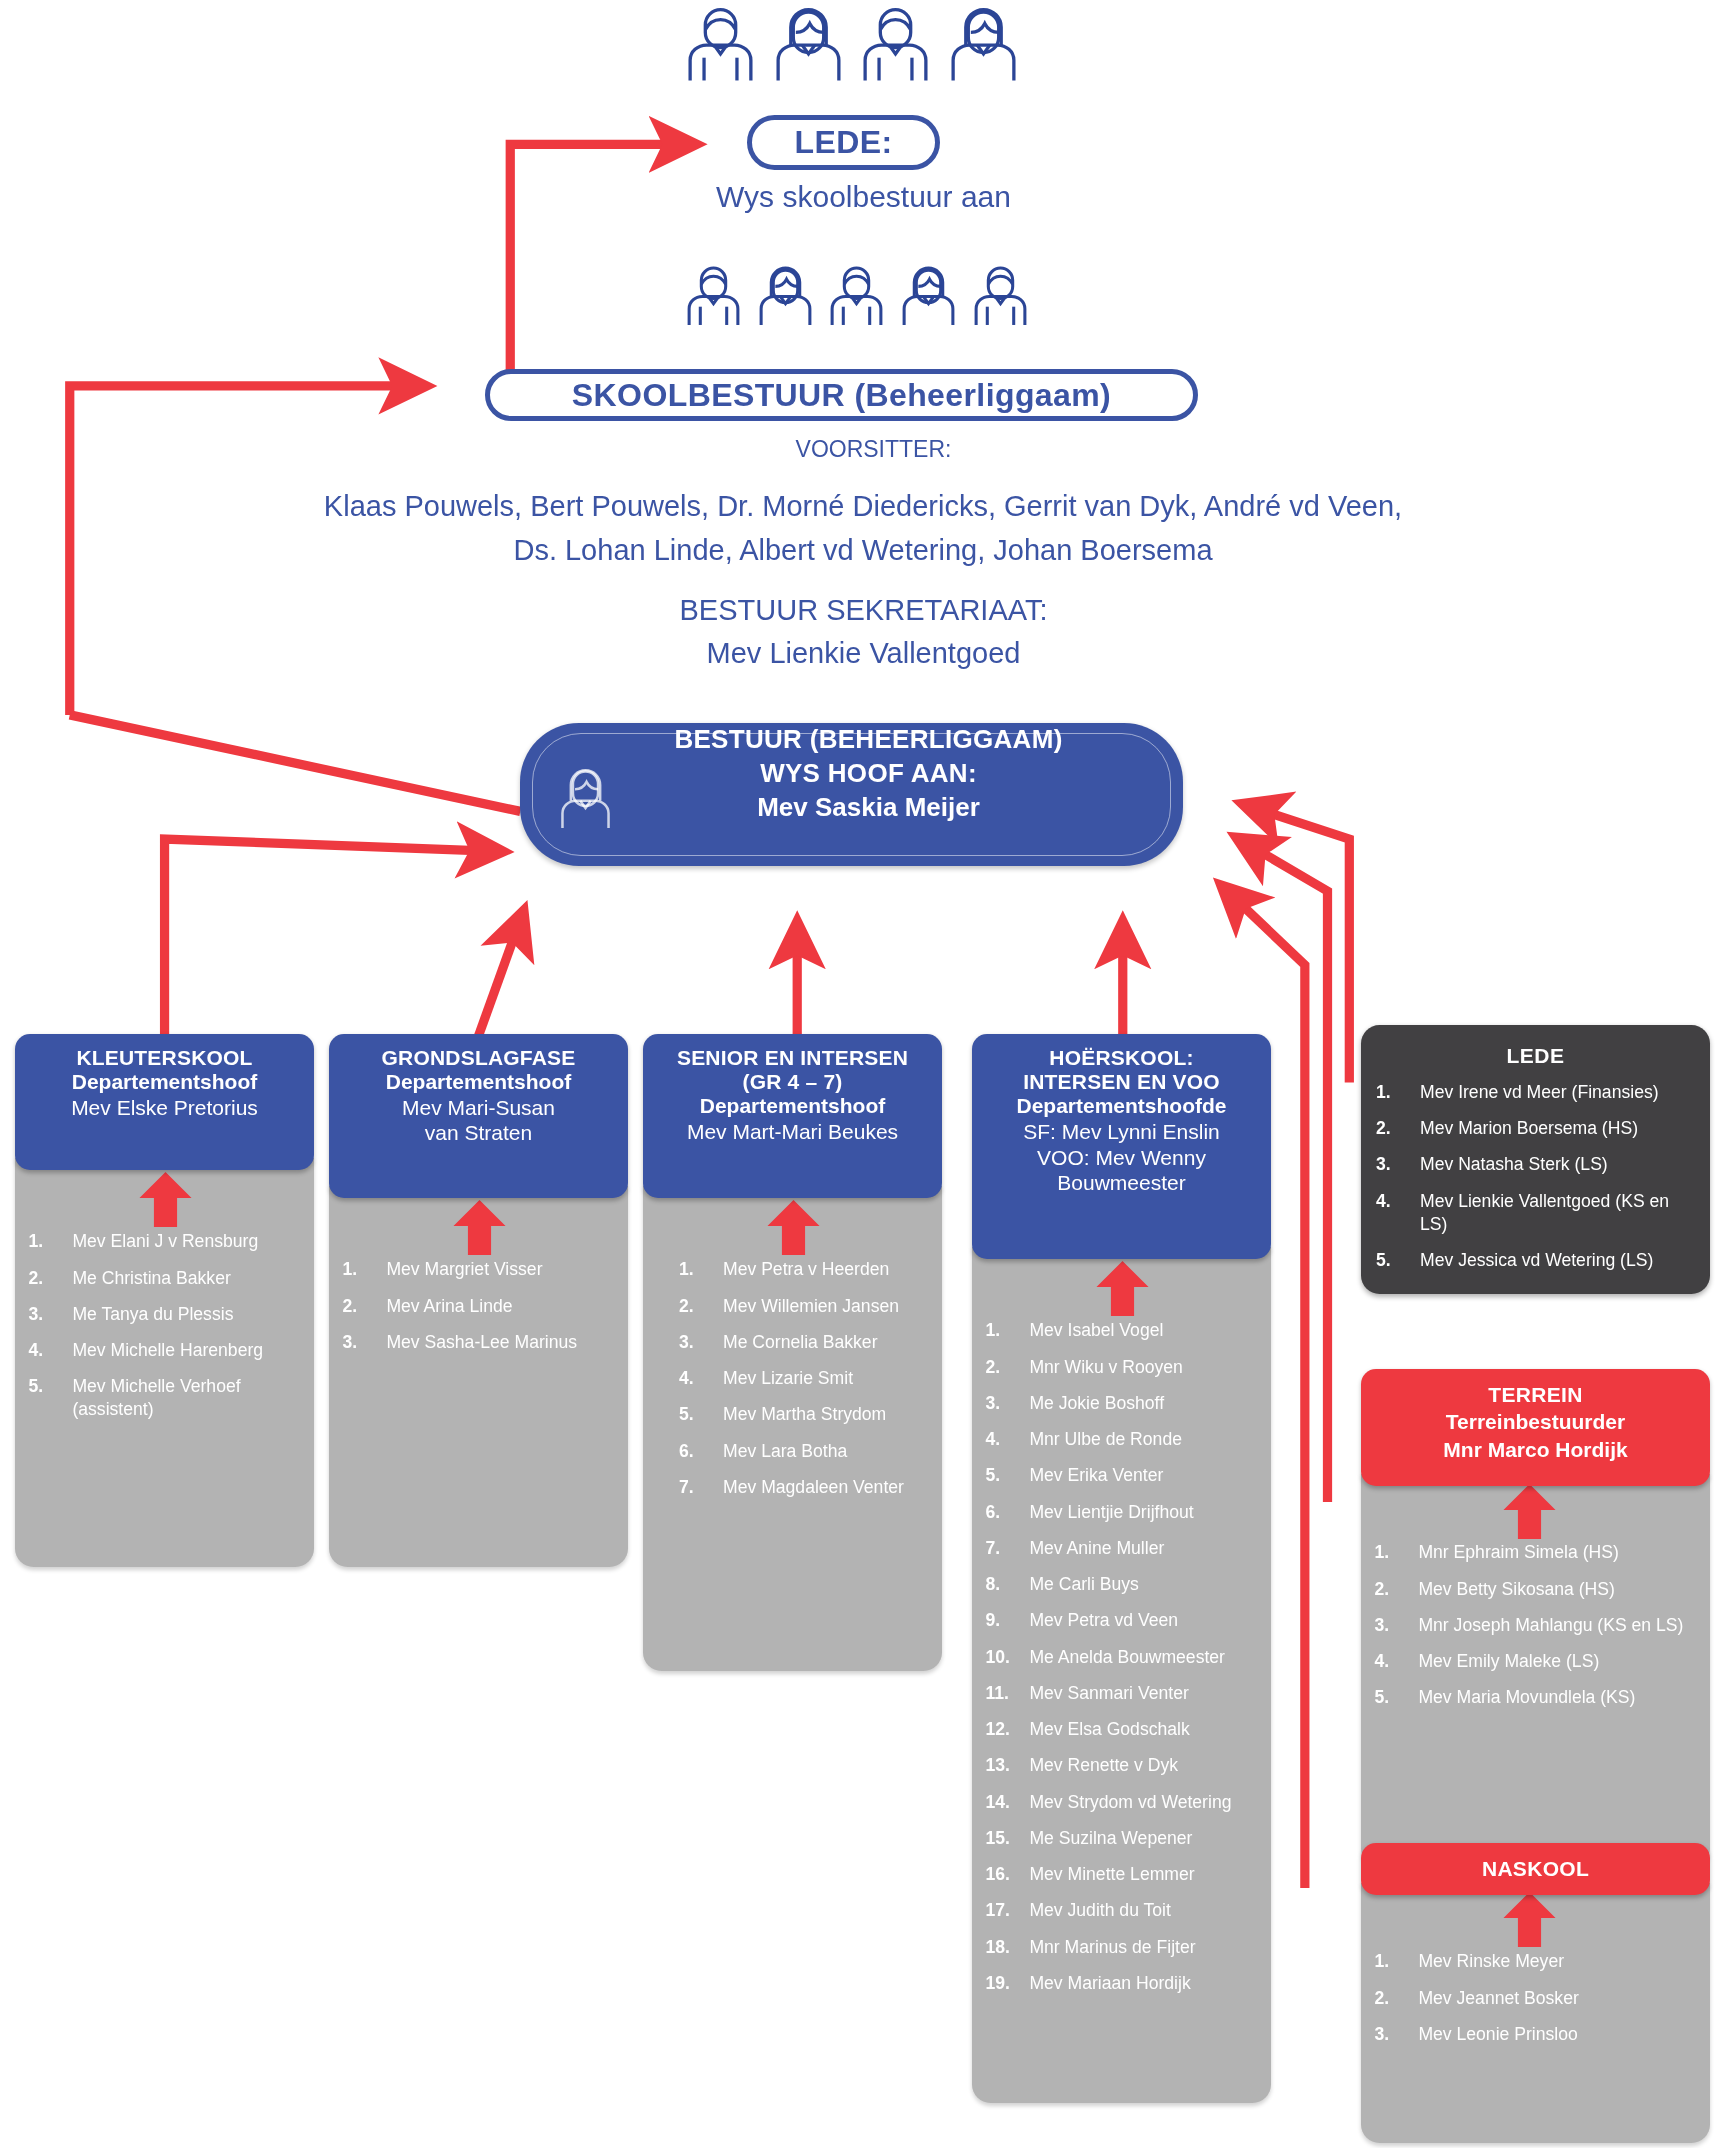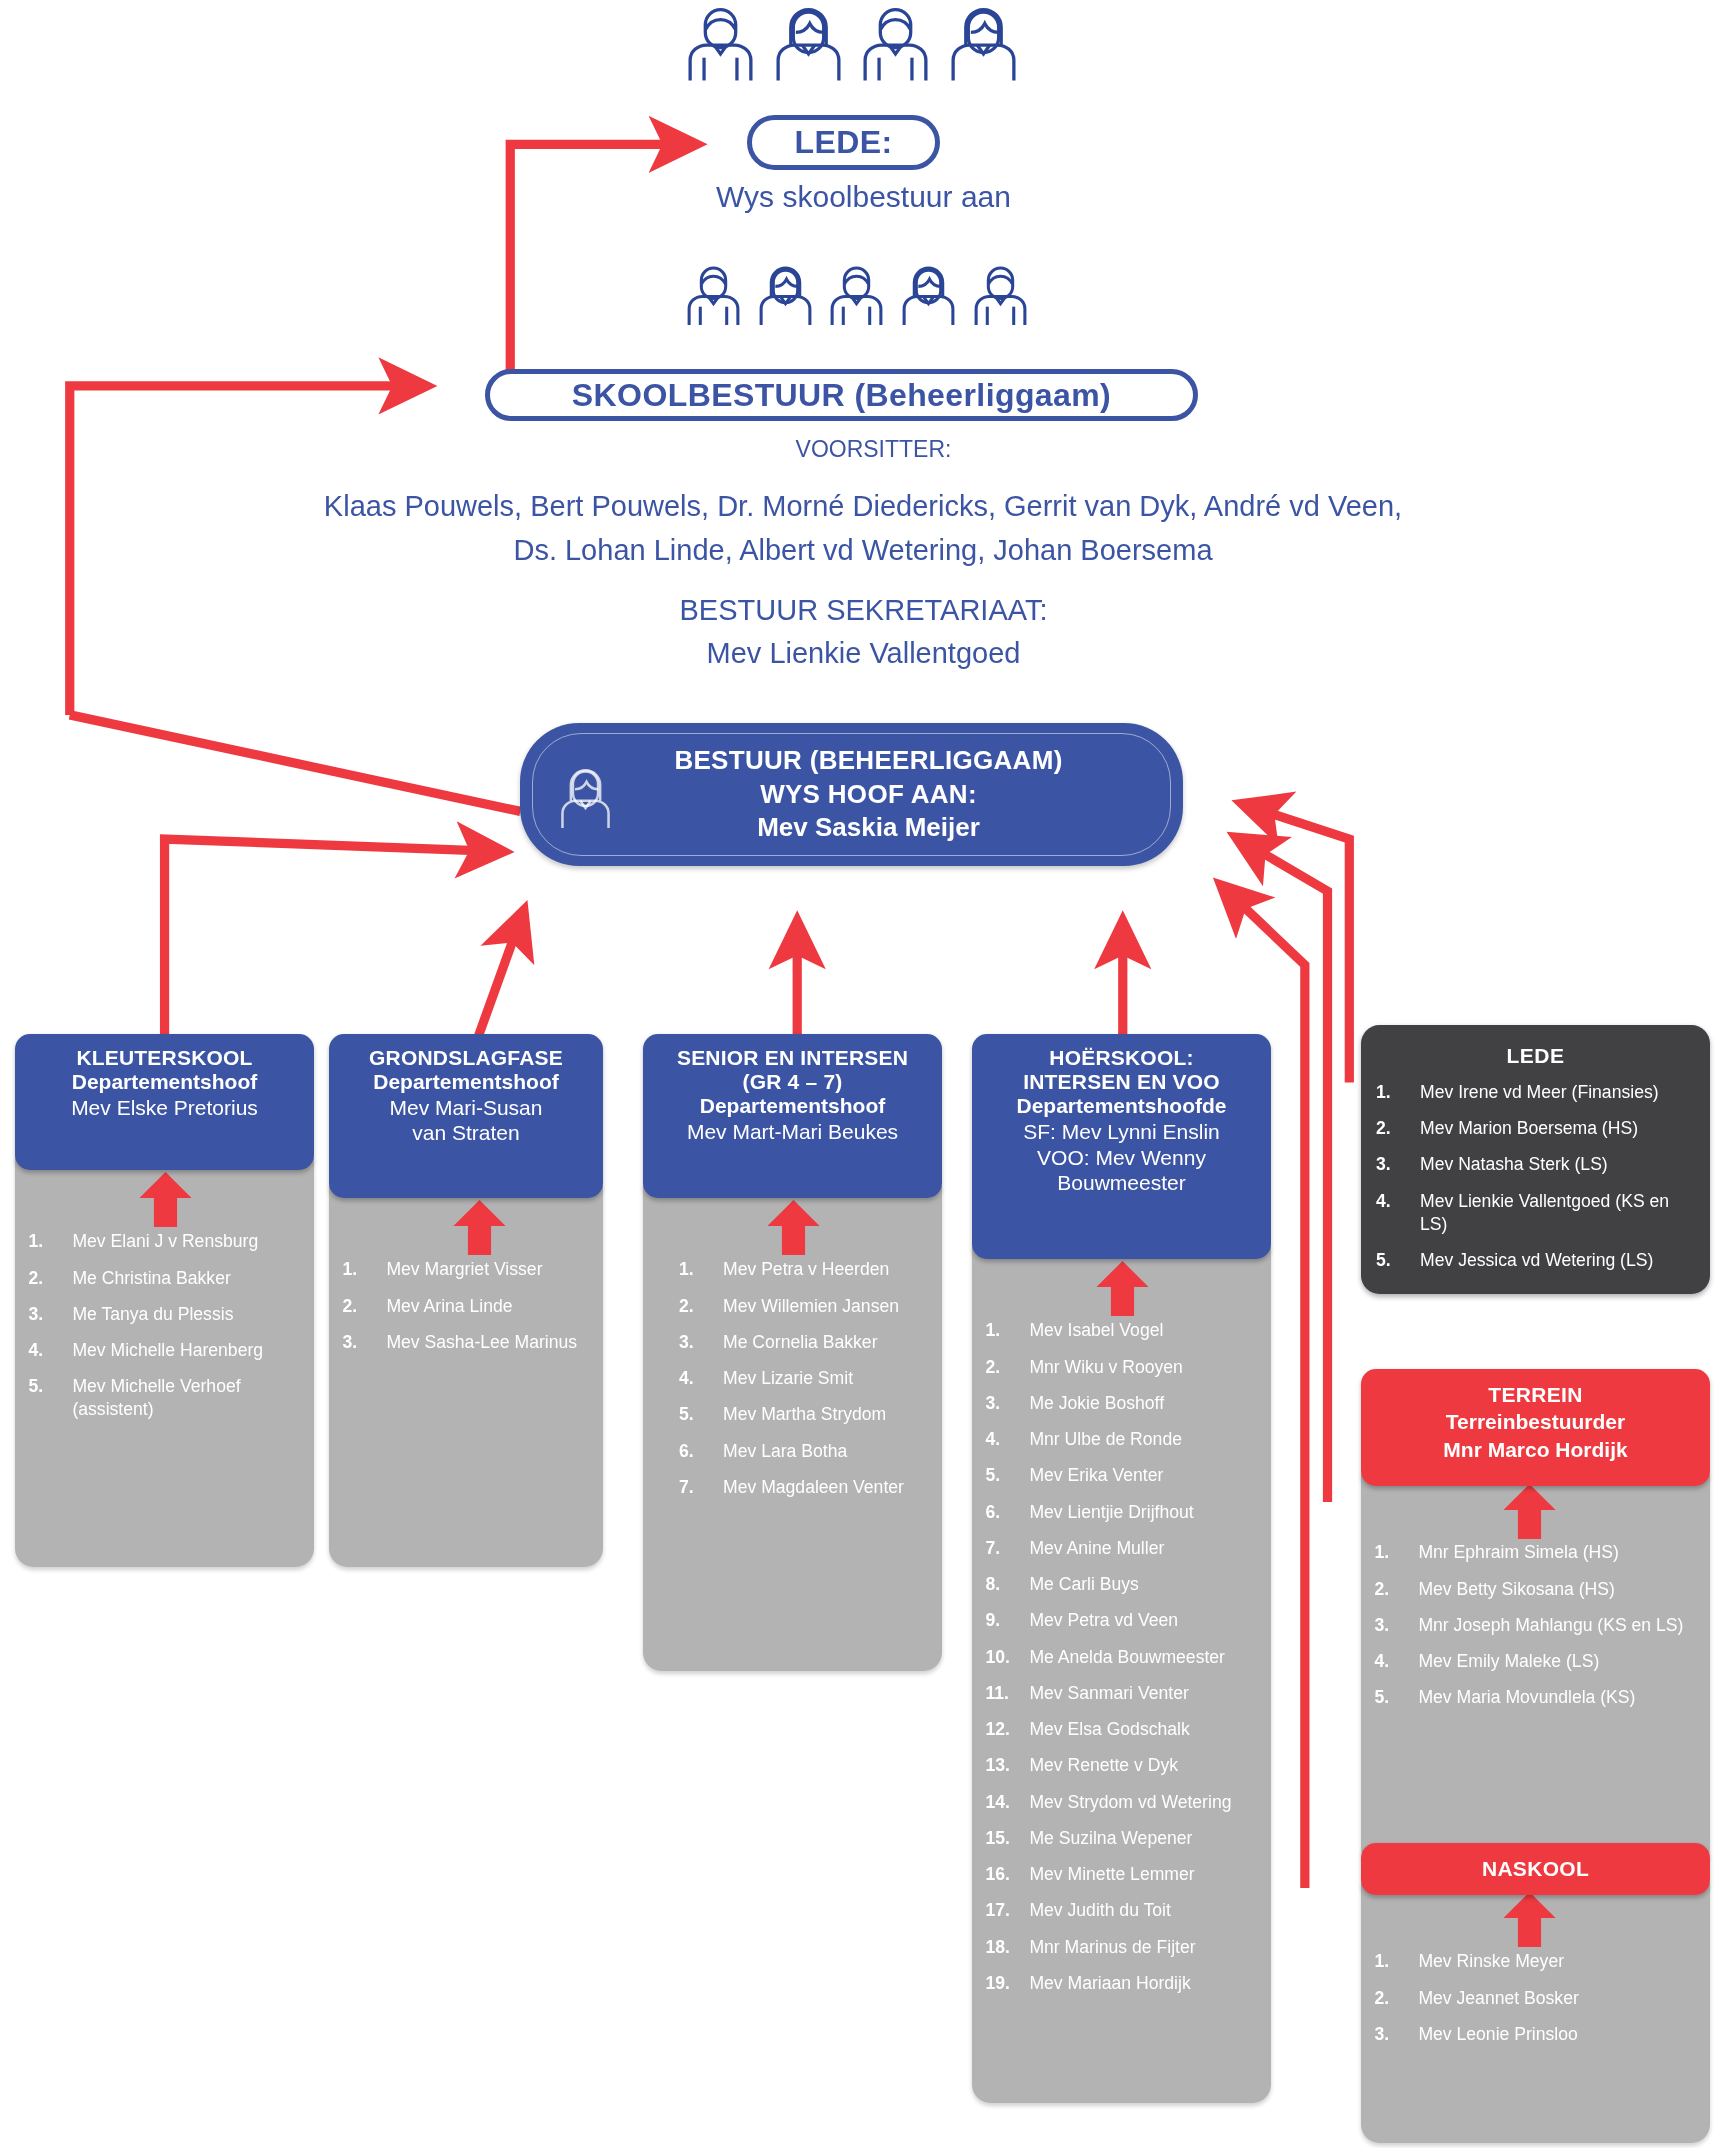--- a/index.html
+++ b/index.html
@@ -25,21 +25,21 @@
   }
 
   .capt{
     position:absolute;color:#3B54A4;font-weight:400;text-align:center;
     line-height:1.25;z-index:6;
   }
 
   
   .bestuur{
     position:absolute;background:#3B54A4;border-radius:59px;color:#fff;
-    display:flex;align-items:center;z-index:8;
+    display:flex;z-index:8;
     box-shadow:0 2.5px 5px rgba(0,0,0,.22);
   }
   .bestuur .inner-ring{
     position:absolute;left:11.7px;top:10px;right:11.7px;bottom:10px;
     border:1.7px solid rgba(255,255,255,.5);border-radius:49px;pointer-events:none;
   }
   .bestuur .b-txt{width:100%;text-align:center;line-height:1.3;padding-left:34px;}
   .bestuur .b-l1{font-size:26px;font-weight:800;letter-spacing:0.3px;}
   .bestuur .b-l2{font-size:26px;font-weight:800;letter-spacing:0.3px;}
   .bestuur .b-l3{font-size:26px;font-weight:600;}
@@ -272,21 +272,21 @@
       <ol class="names">
         <li>Mev Elani J v Rensburg</li>
         <li>Me Christina Bakker</li>
         <li>Me Tanya du Plessis</li>
         <li>Mev Michelle Harenberg</li>
         <li>Mev Michelle Verhoef (assistent)</li>
       </ol>
     </div>
   </div>
 
-  <div class="dept" style="left:329px;top:1034px;width:274px;">
+  <div class="dept" style="left:329px;top:1034px;width:299px;">
     <div class="head" style="height:164px;">
       <div class="t1">GRONDSLAGFASE</div>
       <div class="t2">Departementshoof</div>
       <div class="t3">Mev Mari-Susan</div>
       <div class="t3">van Straten</div>
     </div>
     <div class="body" style="min-height:381px;">
       <svg class="uparrow" style="left:121px;top:13.4px;" width="59" height="55" viewBox="0 0 40 38">
         <path d="M20 0 L38 18 L28 18 L28 38 L12 38 L12 18 L2 18 Z" fill="#EE3940"></path>
       </svg>

